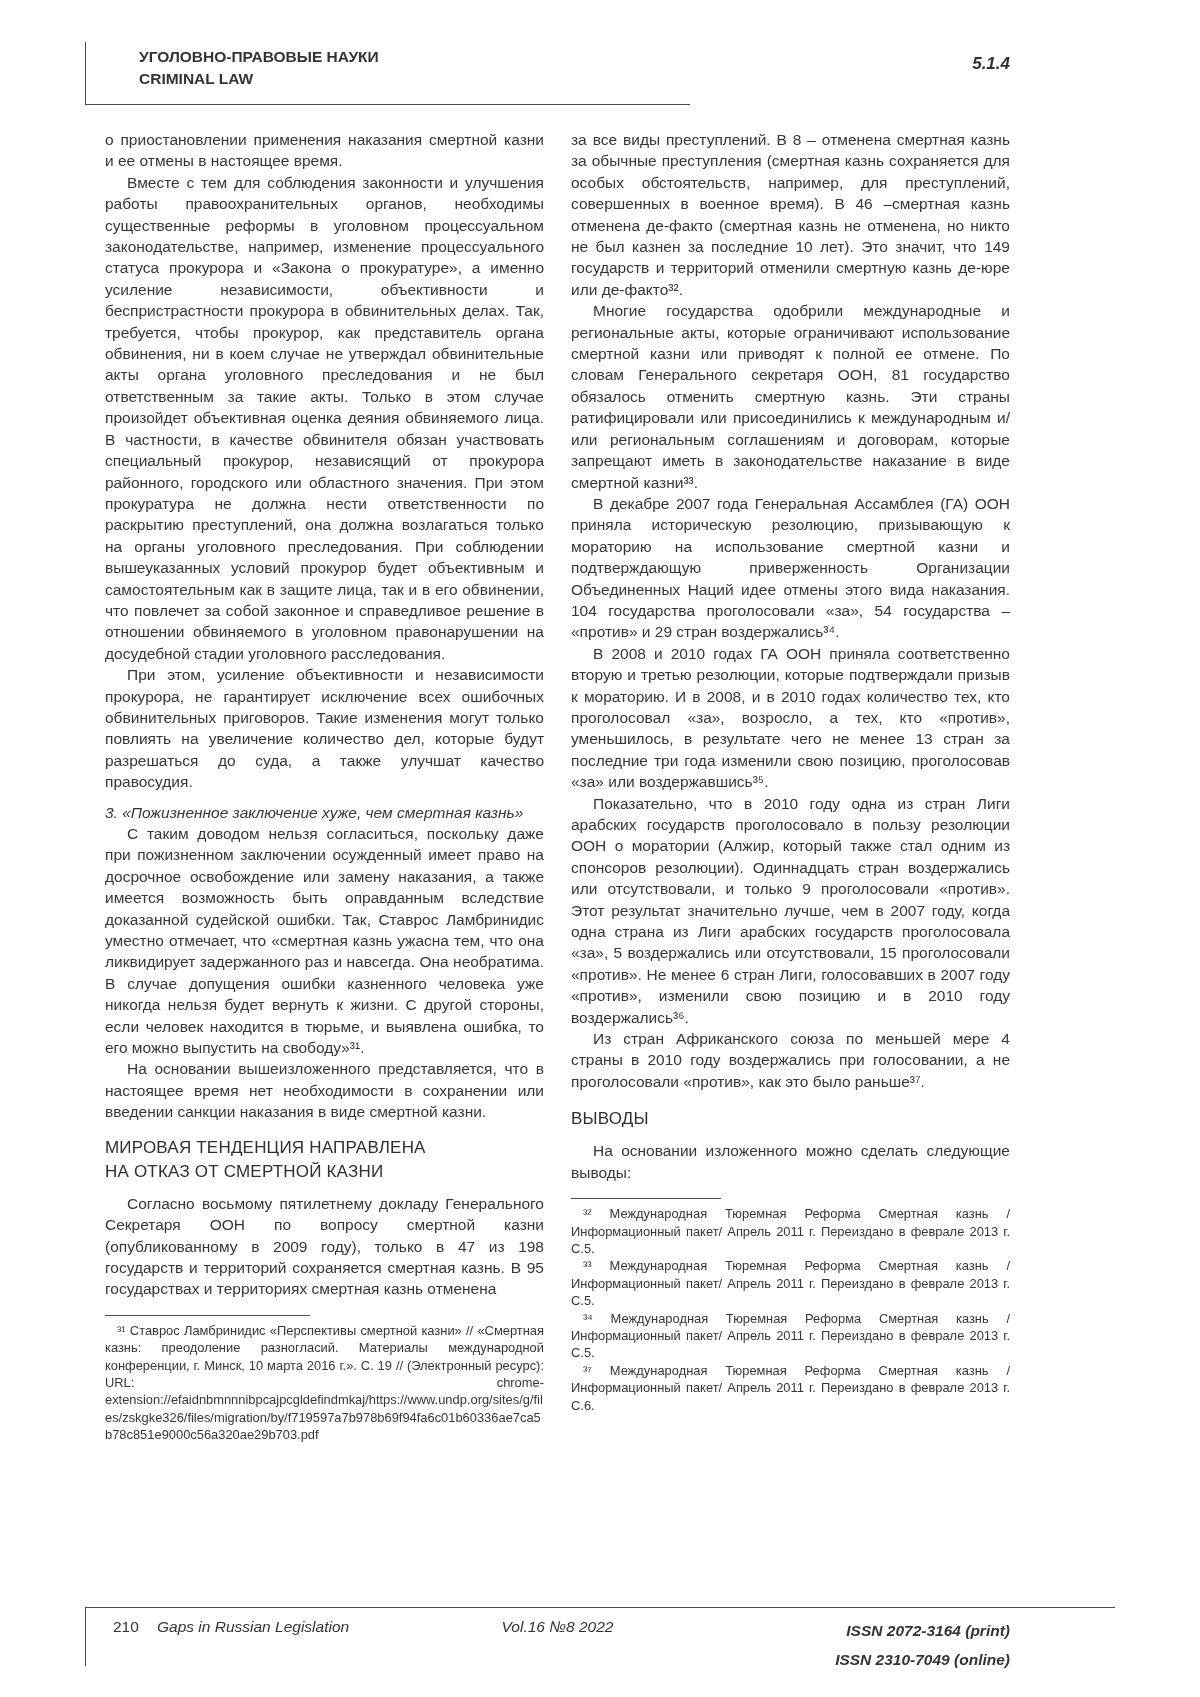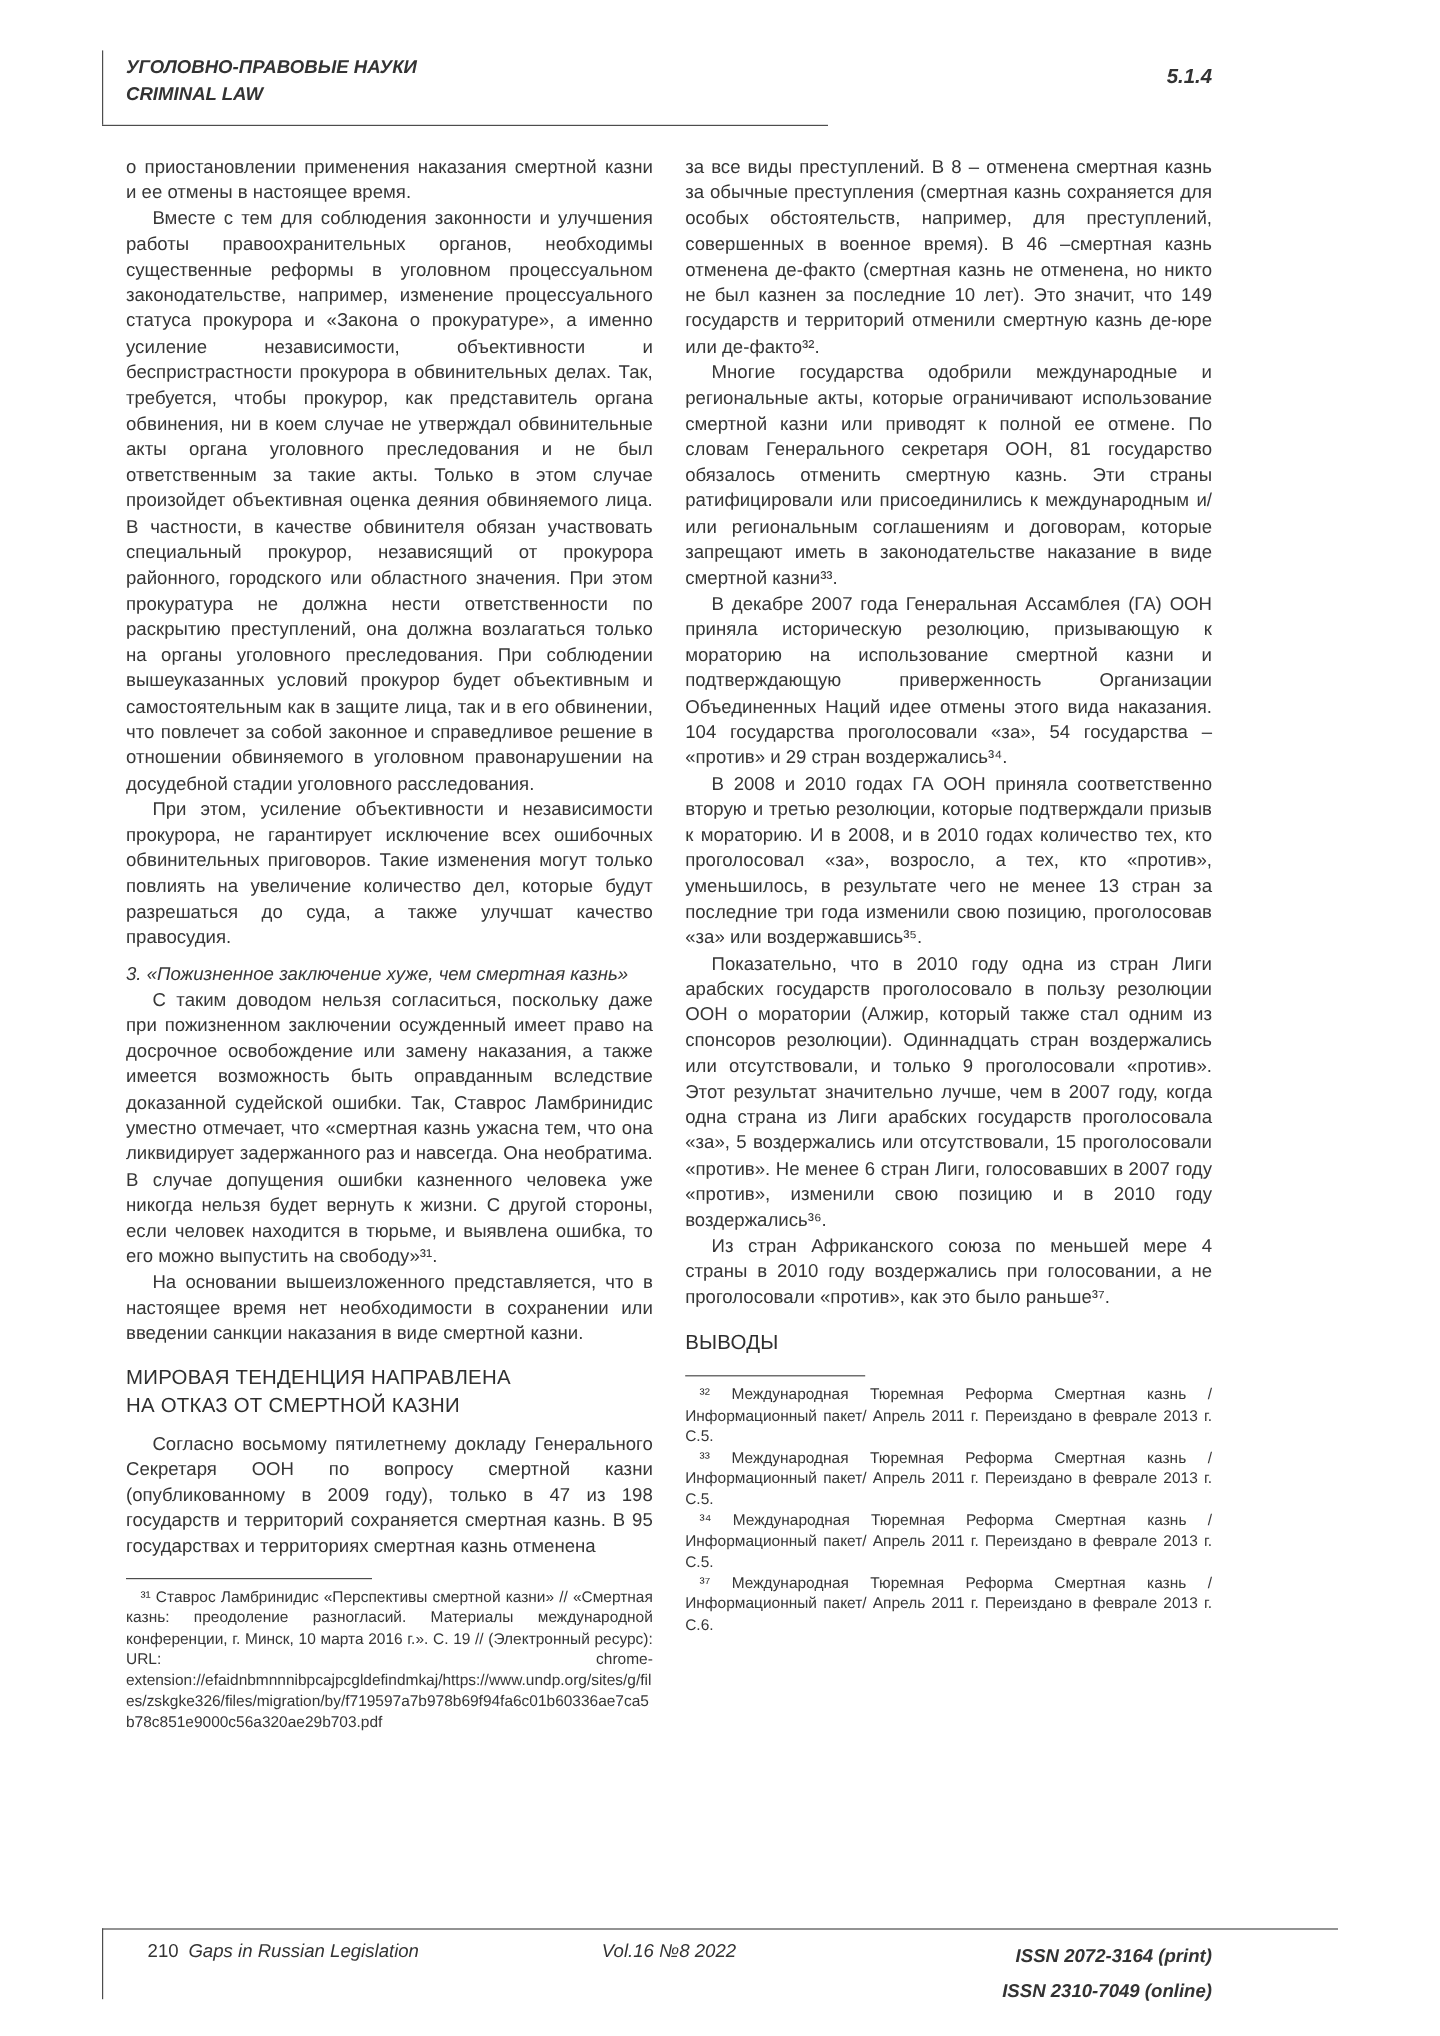--- a/index.html
+++ b/index.html
@@ -19,21 +19,21 @@
   .header-vrule { left:85px; top:42px; height:62px; }
   .header-hrule { left:85px; top:104px; width:605px; }
   .footer-hrule { left:85px; top:1607px; width:1030px; }
   .footer-vrule { left:85px; top:1607px; height:59px; }
 
   
   .page-header {
     position:absolute; top:46px; left:105px; width:905px;
     display:flex; justify-content:space-between; align-items:flex-start;
   }
-  .section-title { font-weight:bold; font-style:italic; font-size:15.5px; line-height:21.5px; color:#333; }
+  .section-title { font-weight:bold; font-size:15.5px; line-height:21.5px; color:#333;margin-left:34px; }
   .header-code { font-weight:bold; font-style:italic; font-size:17px; color:#333; padding-top:8px; }
 
   
   .columns {
     position:absolute; top:129px; left:105px; width:905px;
     display:flex; gap:27px;
   }
   .col {
     width:439px;
     font-size:15.5px; line-height:21.4px;
@@ -70,21 +70,21 @@
     overflow-wrap:anywhere;
     word-break:break-word;
     text-align:justify;
   }
 
   
   .page-footer {
     position:absolute; top:1616px; left:105px; width:905px;
     font-size:15.5px; color:#333;
   }
-  .footer-pagenum { position:absolute; left:18px; top:2px; }
+  .footer-pagenum { position:absolute; left:8px; top:2px; }
   .footer-journal { position:absolute; left:52px; top:2px; font-style:italic; }
   .footer-volume { position:absolute; left:50%; transform:translateX(-50%); top:2px; font-style:italic; }
   .footer-issn {
     position:absolute; right:0; top:0;
     text-align:right; font-weight:bold; font-style:italic;
     line-height:29px;
   }
 </style>
 </head>
 <body>
@@ -122,20 +122,21 @@
     </section>
 
     <section class="col">
       <p class="cont">за все виды преступлений. В 8 – отменена смертная казнь за обычные преступления (смертная казнь сохраняется для особых обстоятельств, например, для преступлений, совершенных в военное время). В 46 –смертная казнь отменена де-факто (смертная казнь не отменена, но никто не был казнен за последние 10 лет). Это значит, что 149 государств и территорий отменили смертную казнь де-юре или де-факто³².</p>
       <p>Многие государства одобрили международные и региональные акты, которые ограничивают использование смертной казни или приводят к полной ее отмене. По словам Генерального секретаря ООН, 81 государство обязалось отменить смертную казнь. Эти страны ратифицировали или присоединились к международным и/или региональным соглашениям и договорам, которые запрещают иметь в законодательстве наказание в виде смертной казни³³.</p>
       <p>В декабре 2007 года Генеральная Ассамблея (ГА) ООН приняла историческую резолюцию, призывающую к мораторию на использование смертной казни и подтверждающую приверженность Организации Объединенных Наций идее отмены этого вида наказания. 104 государства проголосовали «за», 54 государства – «против» и 29 стран воздержались³⁴.</p>
       <p>В 2008 и 2010 годах ГА ООН приняла соответственно вторую и третью резолюции, которые подтверждали призыв к мораторию. И в 2008, и в 2010 годах количество тех, кто проголосовал «за», возросло, а тех, кто «против», уменьшилось, в результате чего не менее 13 стран за последние три года изменили свою позицию, проголосовав «за» или воздержавшись³⁵.</p>
       <p>Показательно, что в 2010 году одна из стран Лиги арабских государств проголосовало в пользу резолюции ООН о моратории (Алжир, который также стал одним из спонсоров резолюции). Одиннадцать стран воздержались или отсутствовали, и только 9 проголосовали «против». Этот результат значительно лучше, чем в 2007 году, когда одна страна из Лиги арабских государств проголосовала «за», 5 воздержались или отсутствовали, 15 проголосовали «против». Не менее 6 стран Лиги, голосовавших в 2007 году «против», изменили свою позицию и в 2010 году воздержались³⁶.</p>
       <p>Из стран Африканского союза по меньшей мере 4 страны в 2010 году воздержались при голосовании, а не проголосовали «против», как это было раньше³⁷.</p>
       <h2 class="heading conclusions">ВЫВОДЫ</h2>
+      <p>На основании изложенного можно сделать следующие выводы:</p>
       <div class="footnotes">
         <div class="fn-rule right-rule"></div>
         <p class="footnote">³² Международная Тюремная Реформа Смертная казнь /Информационный пакет/ Апрель 2011 г. Переиздано в феврале 2013 г. С.5.</p>
         <p class="footnote">³³ Международная Тюремная Реформа Смертная казнь /Информационный пакет/ Апрель 2011 г. Переиздано в феврале 2013 г. С.5.</p>
         <p class="footnote">³⁴ Международная Тюремная Реформа Смертная казнь /Информационный пакет/ Апрель 2011 г. Переиздано в феврале 2013 г. С.5.</p>
         <p class="footnote">³⁷ Международная Тюремная Реформа Смертная казнь /Информационный пакет/ Апрель 2011 г. Переиздано в феврале 2013 г. С.6.</p>
       </div>
     </section>
 
   </main>

